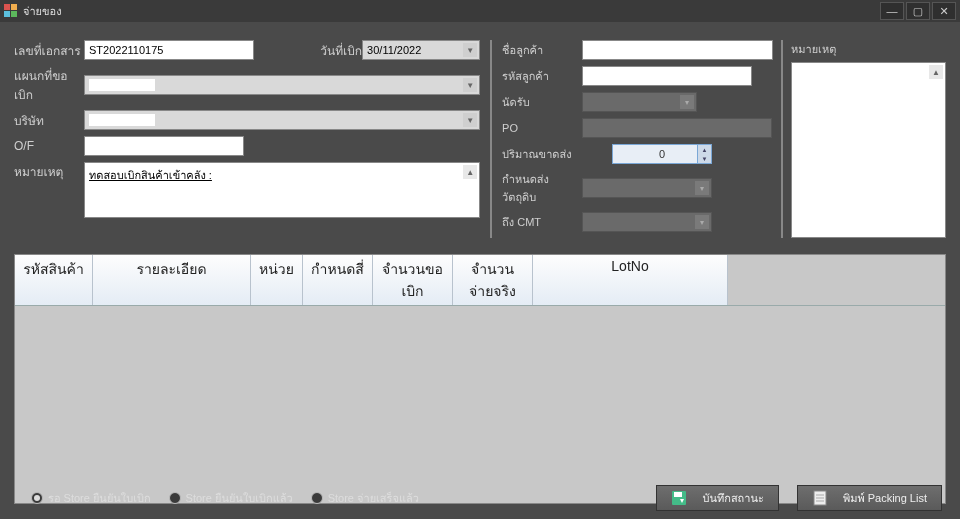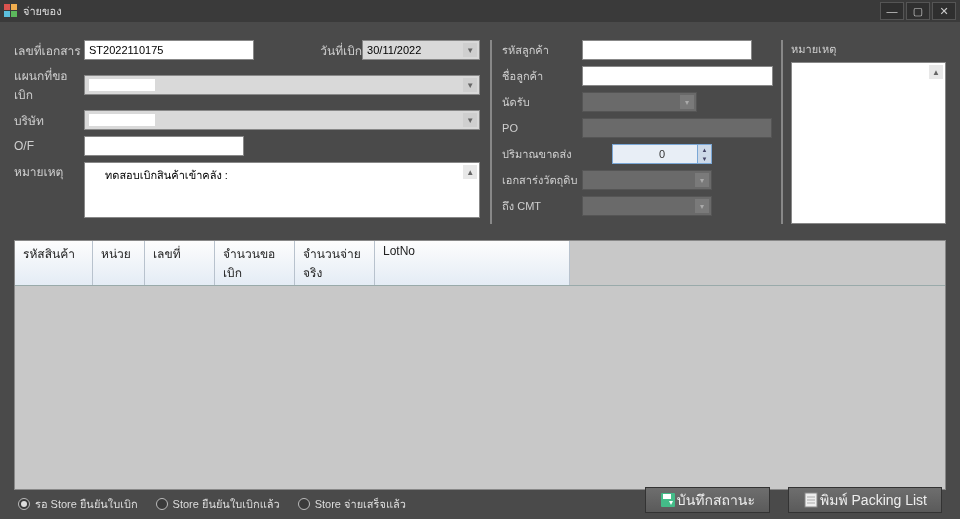--- a/index.html
+++ b/index.html
@@ -16,40 +16,40 @@
   .col-right { flex: 1; display: flex; gap: 8px; }
   .col-right-fields { flex: 1; }
   .row { display: flex; align-items: center; margin-bottom: 6px; min-height: 20px; }
   .lbl { color: #cfcfcf; font-size: 12px; width: 70px; flex-shrink: 0; }
   .lbl-r { color: #cfcfcf; font-size: 11px; width: 80px; flex-shrink: 0; }
   .inp { height: 20px; background: #fff; border: 1px solid #888; font-size: 11px; padding: 0 4px; }
   .inp-ro { height: 20px; background: #d9d9d9; border: 1px solid #888; font-size: 11px; padding: 0 4px; display:flex; align-items:center; position:relative; }
   .inp-ro .dd { position:absolute; right:2px; top:2px; width:14px; height:14px; background:#cfcfcf; display:flex; align-items:center; justify-content:center; font-size:8px; color:#666; }
   .inp-dark { height: 20px; background: #6a6a6a; border: 1px solid #555; font-size: 11px; padding: 0 4px; display:flex; align-items:center; position:relative; }
   .inp-dark .dd { position:absolute; right:2px; top:2px; width:14px; height:14px; background:#7a7a7a; display:flex; align-items:center; justify-content:center; font-size:8px; color:#aaa; }
-  .textarea { background: #fff; border: 1px solid #888; font-size: 11px; padding: 3px 20px; position:relative; }
+  .textarea { background: #fff; border: 1px solid #888; font-size: 11px; padding: 3px 4px; position:relative;text-decoration:underline; }
   .textarea .scroll-up { position:absolute; right:2px; top:2px; width:14px; height:14px; background:#e8e8e8; display:flex;align-items:center;justify-content:center;font-size:8px;color:#666;}
   .spinner { height:20px; background:#e8eef6; border:1px solid #7aa7d6; text-align:center; font-size:11px; position:relative; display:flex; align-items:center; justify-content:center; color:#333;}
   .spinner .sp-btns { position:absolute; right:0; top:0; bottom:0; width:14px; display:flex; flex-direction:column; }
   .spinner .sp-btn { flex:1; background:#cdd9e8; border-left:1px solid #7aa7d6; display:flex;align-items:center;justify-content:center;font-size:6px;color:#446;}
   .vsep { width: 2px; background: #888; align-self: stretch; }
   .remark-col { width: 155px; display:flex; flex-direction:column; }
   .remark-col .lbl-top { color:#cfcfcf; font-size:11px; margin-bottom:4px; }
   .remark-box { flex:1; background:#fff; border:1px solid #888; position:relative; }
   .remark-box .scroll-up { position:absolute; right:2px; top:2px; width:14px; height:14px; background:#e8e8e8; display:flex;align-items:center;justify-content:center;font-size:8px;color:#666;}
   .grid-wrap { margin: 6px 6px 0 6px; background:#c8c8c8; border:1px solid #888; height: 250px; }
   .grid-head { display:flex; background: linear-gradient(#fdfdfd,#e4ecf5); border-bottom:1px solid #9aa; }
-  .gh { font-size:12px; color:#222; text-align:left; padding:3px 8px; border-right:1px solid #b8c2cd; }
+  .gh { font-size:14px; color:#222; text-align:center; padding:3px 8px; border-right:1px solid #b8c2cd; }
   .gh:last-child { border-right:none; flex:1; background:#c8c8c8; }
-  .footer { position:absolute; left:8px; right:8px; bottom:6px; height:30px; display:flex; align-items:flex-end; gap:18px; padding:0 10px; }
+  .footer { position:absolute; left:21px; right:8px; bottom:6px; height:30px; display:flex; align-items:center; gap:18px; padding:0 10px; }
   .radio { display:flex; align-items:center; gap:5px; color:#ddd; font-size:11px; cursor:pointer; }
   .radio .dot { width:12px; height:12px; border-radius:50%; border:1px solid #bbb; background:#3a3a3a; display:flex;align-items:center;justify-content:center;}
   .radio.sel .dot::after { content:""; width:6px; height:6px; border-radius:50%; background:#ddd; }
   .spacer { flex:1; }
-  .btn { height:26px; background: linear-gradient(#6e6e6e,#5a5a5a); border:1px solid #333; color:#eee; font-size:14px; display:flex; align-items:center; gap:1px; padding:0 14px; cursor:pointer; }
+  .btn { height:26px; background: linear-gradient(#6e6e6e,#5a5a5a); border:1px solid #333; color:#eee; font-size:11px; display:flex; align-items:center; gap:15px; padding:0 14px; cursor:pointer; }
   .btn .ico { width:16px; height:16px; display:flex; align-items:center; justify-content:center; }
   .redact { color:#fff; background:#fff; }
 </style>
 </head>
 <body>
 
 <div class="titlebar">
   <span class="titlebar-icon">
     <svg viewBox="0 0 14 14">
         <rect x="0" y="0" width="6" height="6" fill="#d9534f"></rect>
@@ -104,26 +104,26 @@
           <span class="scroll-up">▲</span>
         </div>
       </div>
     </div>
 
     <div class="vsep"></div>
 
     <div class="col-right">
       <div class="col-right-fields">
         <div class="row">
+          <span class="lbl-r">ชื่อลูกค้า</span>
+          <input class="inp" style="flex: 1 1 0%;">
+        </div>
+        <div class="row">
           <span class="lbl-r">รหัสลูกค้า</span>
           <input class="inp" style="width: 170px;">
-        </div>
-        <div class="row">
-          <span class="lbl-r">ชื่อลูกค้า</span>
-          <input class="inp" style="flex: 1 1 0%;">
         </div>
         <div class="row">
           <span class="lbl-r">นัดรับ</span>
           <div class="inp-dark" style="width:115px">
               <span class="dd">▾</span>
             </div>
         </div>
         <div class="row">
           <span class="lbl-r">PO</span>
           <input class="inp" style="width: 190px; background: rgb(106, 106, 106); border-color: rgb(85, 85, 85);">
@@ -132,21 +132,21 @@
           <span class="lbl-r">ปริมาณขาดส่ง</span>
           <div class="spinner" style="width:100px; margin-left:30px;">
             <span>0</span>
             <div class="sp-btns">
                 <div class="sp-btn">▲</div>
                 <div class="sp-btn">▼</div>
               </div>
           </div>
         </div>
         <div class="row">
-          <span class="lbl-r">เอกสาร่งวัตถุดิบ</span>
+          <span class="lbl-r">กำหนดส่งวัตถุดิบ</span>
           <div class="inp-dark" style="width:130px">
               <span class="dd">▾</span>
             </div>
         </div>
         <div class="row">
           <span class="lbl-r">ถึง CMT</span>
           <div class="inp-dark" style="width:130px">
               <span class="dd">▾</span>
             </div>
         </div>
@@ -159,22 +159,23 @@
         <div class="remark-box">
           <span class="scroll-up">▲</span>
         </div>
       </div>
     </div>
   </div>
 
   <div class="grid-wrap">
     <div class="grid-head">
       <div class="gh" style="width:78px">รหัสสินค้า</div>
+      <div class="gh" style="width:158px">รายละเอียด</div>
       <div class="gh" style="width:52px">หน่วย</div>
-      <div class="gh" style="width:70px">เลขที่</div>
+      <div class="gh" style="width:70px">กำหนดสี่</div>
       <div class="gh" style="width:80px">จำนวนขอเบิก</div>
       <div class="gh" style="width:80px">จำนวนจ่ายจริง</div>
       <div class="gh" style="width:195px">LotNo</div>
       <div class="gh"></div>
     </div>
   </div>
 </div>
 
 <div class="footer">
   <label class="radio sel">

